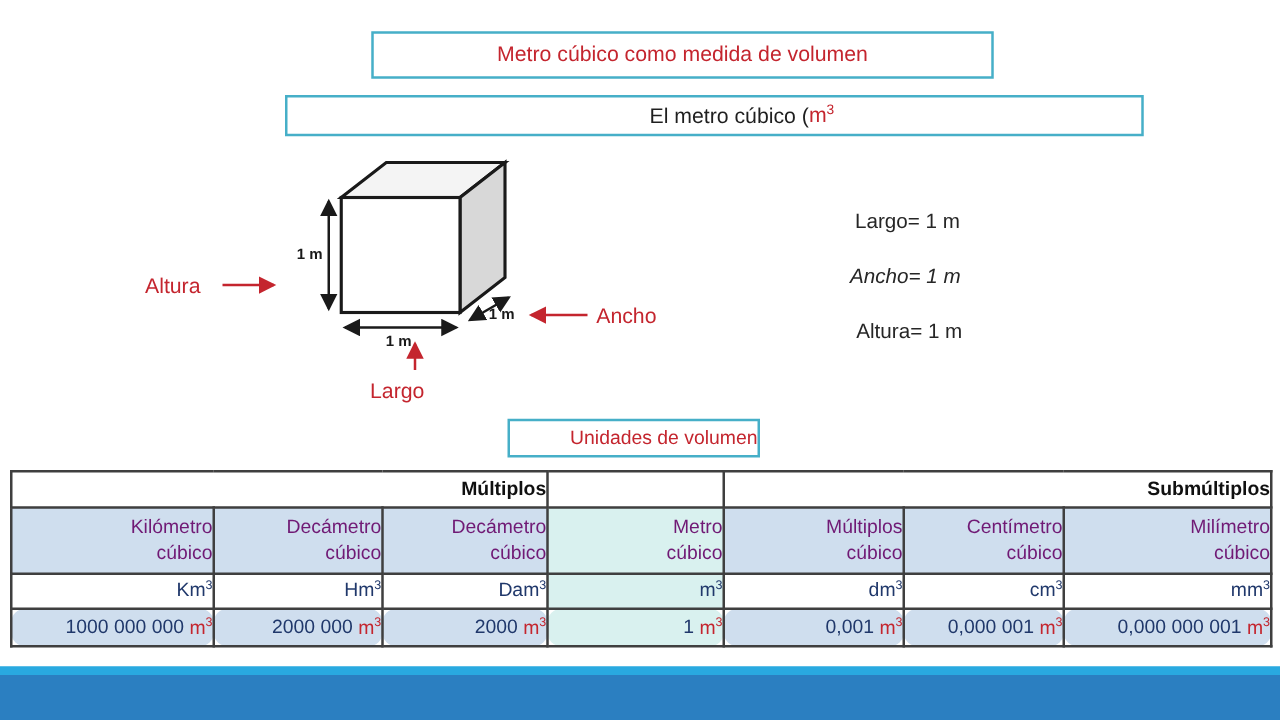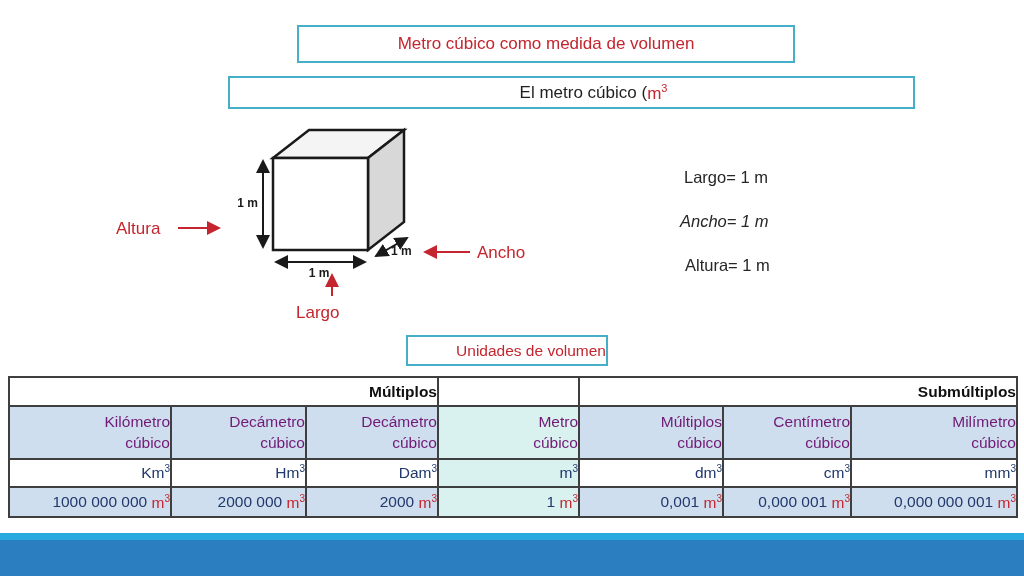--- a/index.html
+++ b/index.html
@@ -32,21 +32,21 @@
     border:2px solid #46afc8;display:flex;align-items:center;justify-content:flex-end;
     font-size:15.5px;color:#c4252e;}
 
   table.units{position:absolute;left:8px;top:376px;width:1008px;
     border-collapse:collapse;table-layout:fixed;font-size:15.5px;}
   table.units td{border:2px solid #3f3f3f;text-align:right;vertical-align:middle;padding:0;}
   td.gap{border:none;background:transparent;}
   td.group{height:27px;font-weight:bold;color:#101010;background:#fff;}
   tr.names td{height:51px;background:#cfdeee;color:#701a75;line-height:1.3;}
   tr.syms td{height:26px;background:#ffffff;color:#20386b;padding-left:32px;}
-  tr.vals td{height:28px;background:#cfdeee;color:#20386b;}
+  tr.vals td{height:28px;background:#cfdeee;color:#20386b;border-radius:11px;}
   td.hl{background:#d9f1ef !important;}
   table.units sup{font-size:10px;}
 
   .bar-light{position:absolute;left:0;top:533px;width:1024px;height:7px;background:#29a9e0;}
   .bar-dark{position:absolute;left:0;top:540px;width:1024px;height:36px;background:#2b7fc1;}
 </style>
 </head>
 <body>
 
 <div class="slide">

